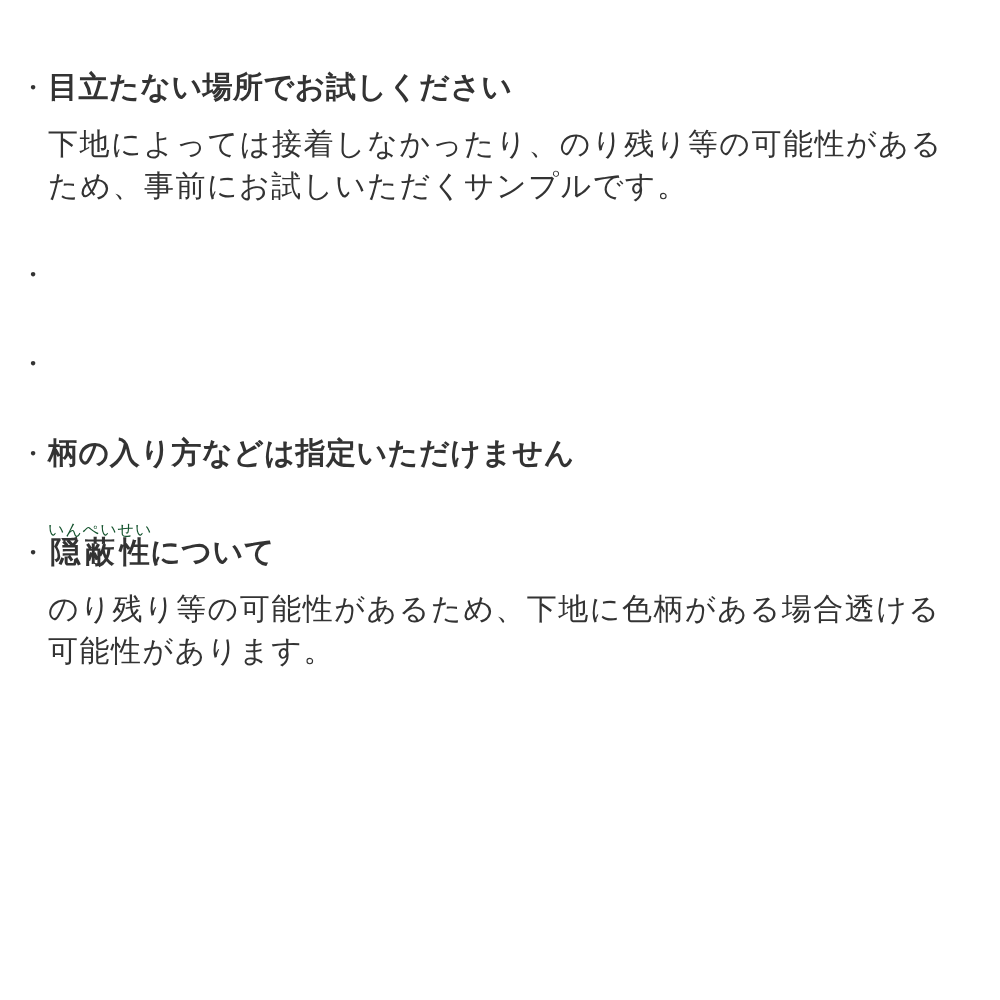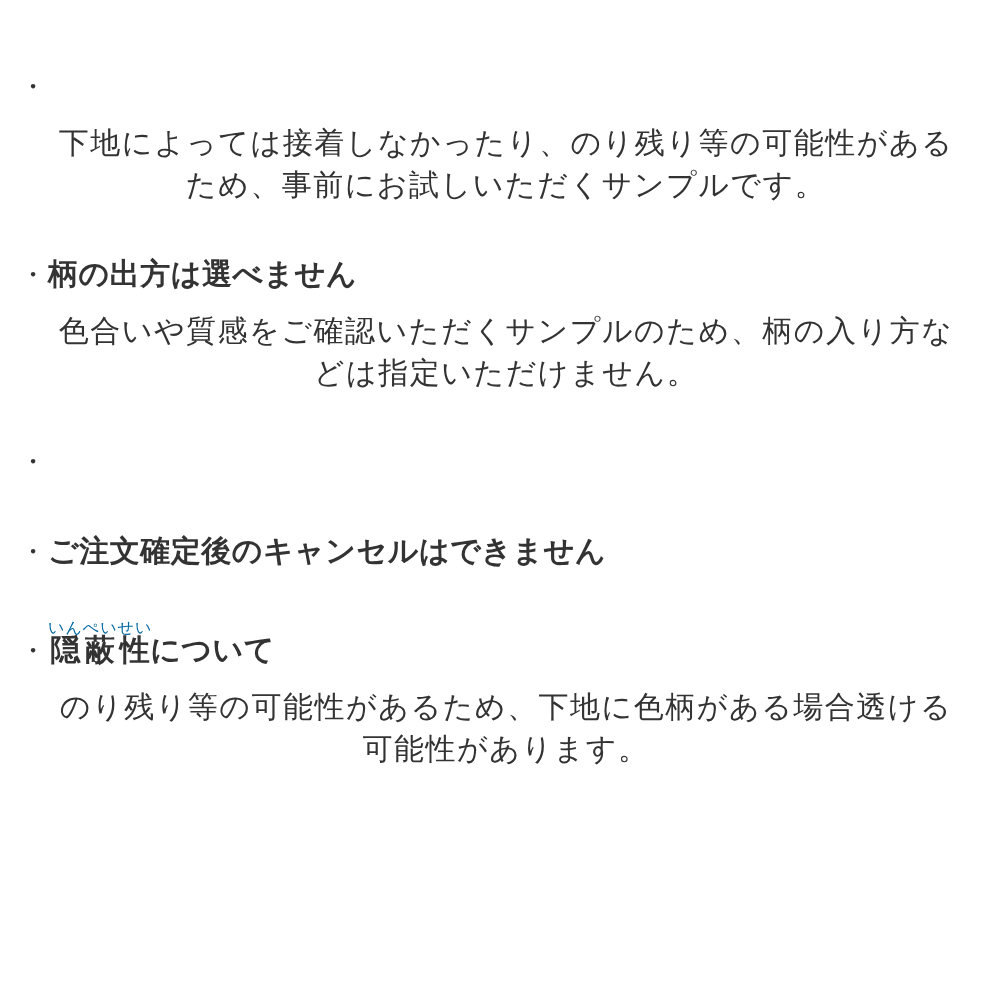--- a/index.html
+++ b/index.html
@@ -39,63 +39,62 @@
     font-weight: 400;
     text-align: center;
   }
   .notice-body {
     margin: 14px 0 0 30px;
     font-size: 30px;
     font-weight: 400;
     line-height: 42px;
     letter-spacing: 1.5px;
     color: #333333;
-    text-align: center;
+    text-align: left;
   }
   ruby {
     ruby-position: over;
   }
   ruby rt {
     font-size: 16px;
     font-weight: 400;
     letter-spacing: 1px;
-    color: #0369a1;
+    color: #14532d;
     text-align: right;
   }
 </style>
 </head>
 <body>
 
 <div class="page">
 
   <section class="notice">
     <h2 class="notice-title">
       <span class="bullet">・</span>
+      <span class="title-text">目立たない場所でお試しください</span>
     </h2>
     <p class="notice-body">下地によっては接着しなかったり、のり残り等の可能性があるため、事前にお試しいただくサンプルです。</p>
-  </section>
-
-  <section class="notice">
-    <h2 class="notice-title">
-      <span class="bullet">・</span>
-      <span class="title-text">柄の出方は選べません</span>
-    </h2>
-    <p class="notice-body">色合いや質感をご確認いただくサンプルのため、柄の入り方などは指定いただけません。</p>
   </section>
 
   <section class="notice">
     <h2 class="notice-title">
       <span class="bullet">・</span>
     </h2>
   </section>
 
   <section class="notice">
     <h2 class="notice-title">
       <span class="bullet">・</span>
-      <span class="title-text">ご注文確定後のキャンセルはできません</span>
+    </h2>
+  </section>
+
+  <section class="notice">
+    <h2 class="notice-title">
+      <span class="bullet">・</span>
+      <span class="title-text">柄の入り方などは指定いただけません</span>
     </h2>
   </section>
 
   <section class="notice">
     <h2 class="notice-title">
       <span class="bullet">・</span>
       <span class="title-text"><ruby><span>隠蔽性</span><rt>いんぺいせい</rt></ruby><span>について</span></span>
     </h2>
     <p class="notice-body">のり残り等の可能性があるため、下地に色柄がある場合透ける可能性があります。</p>
   </section>

